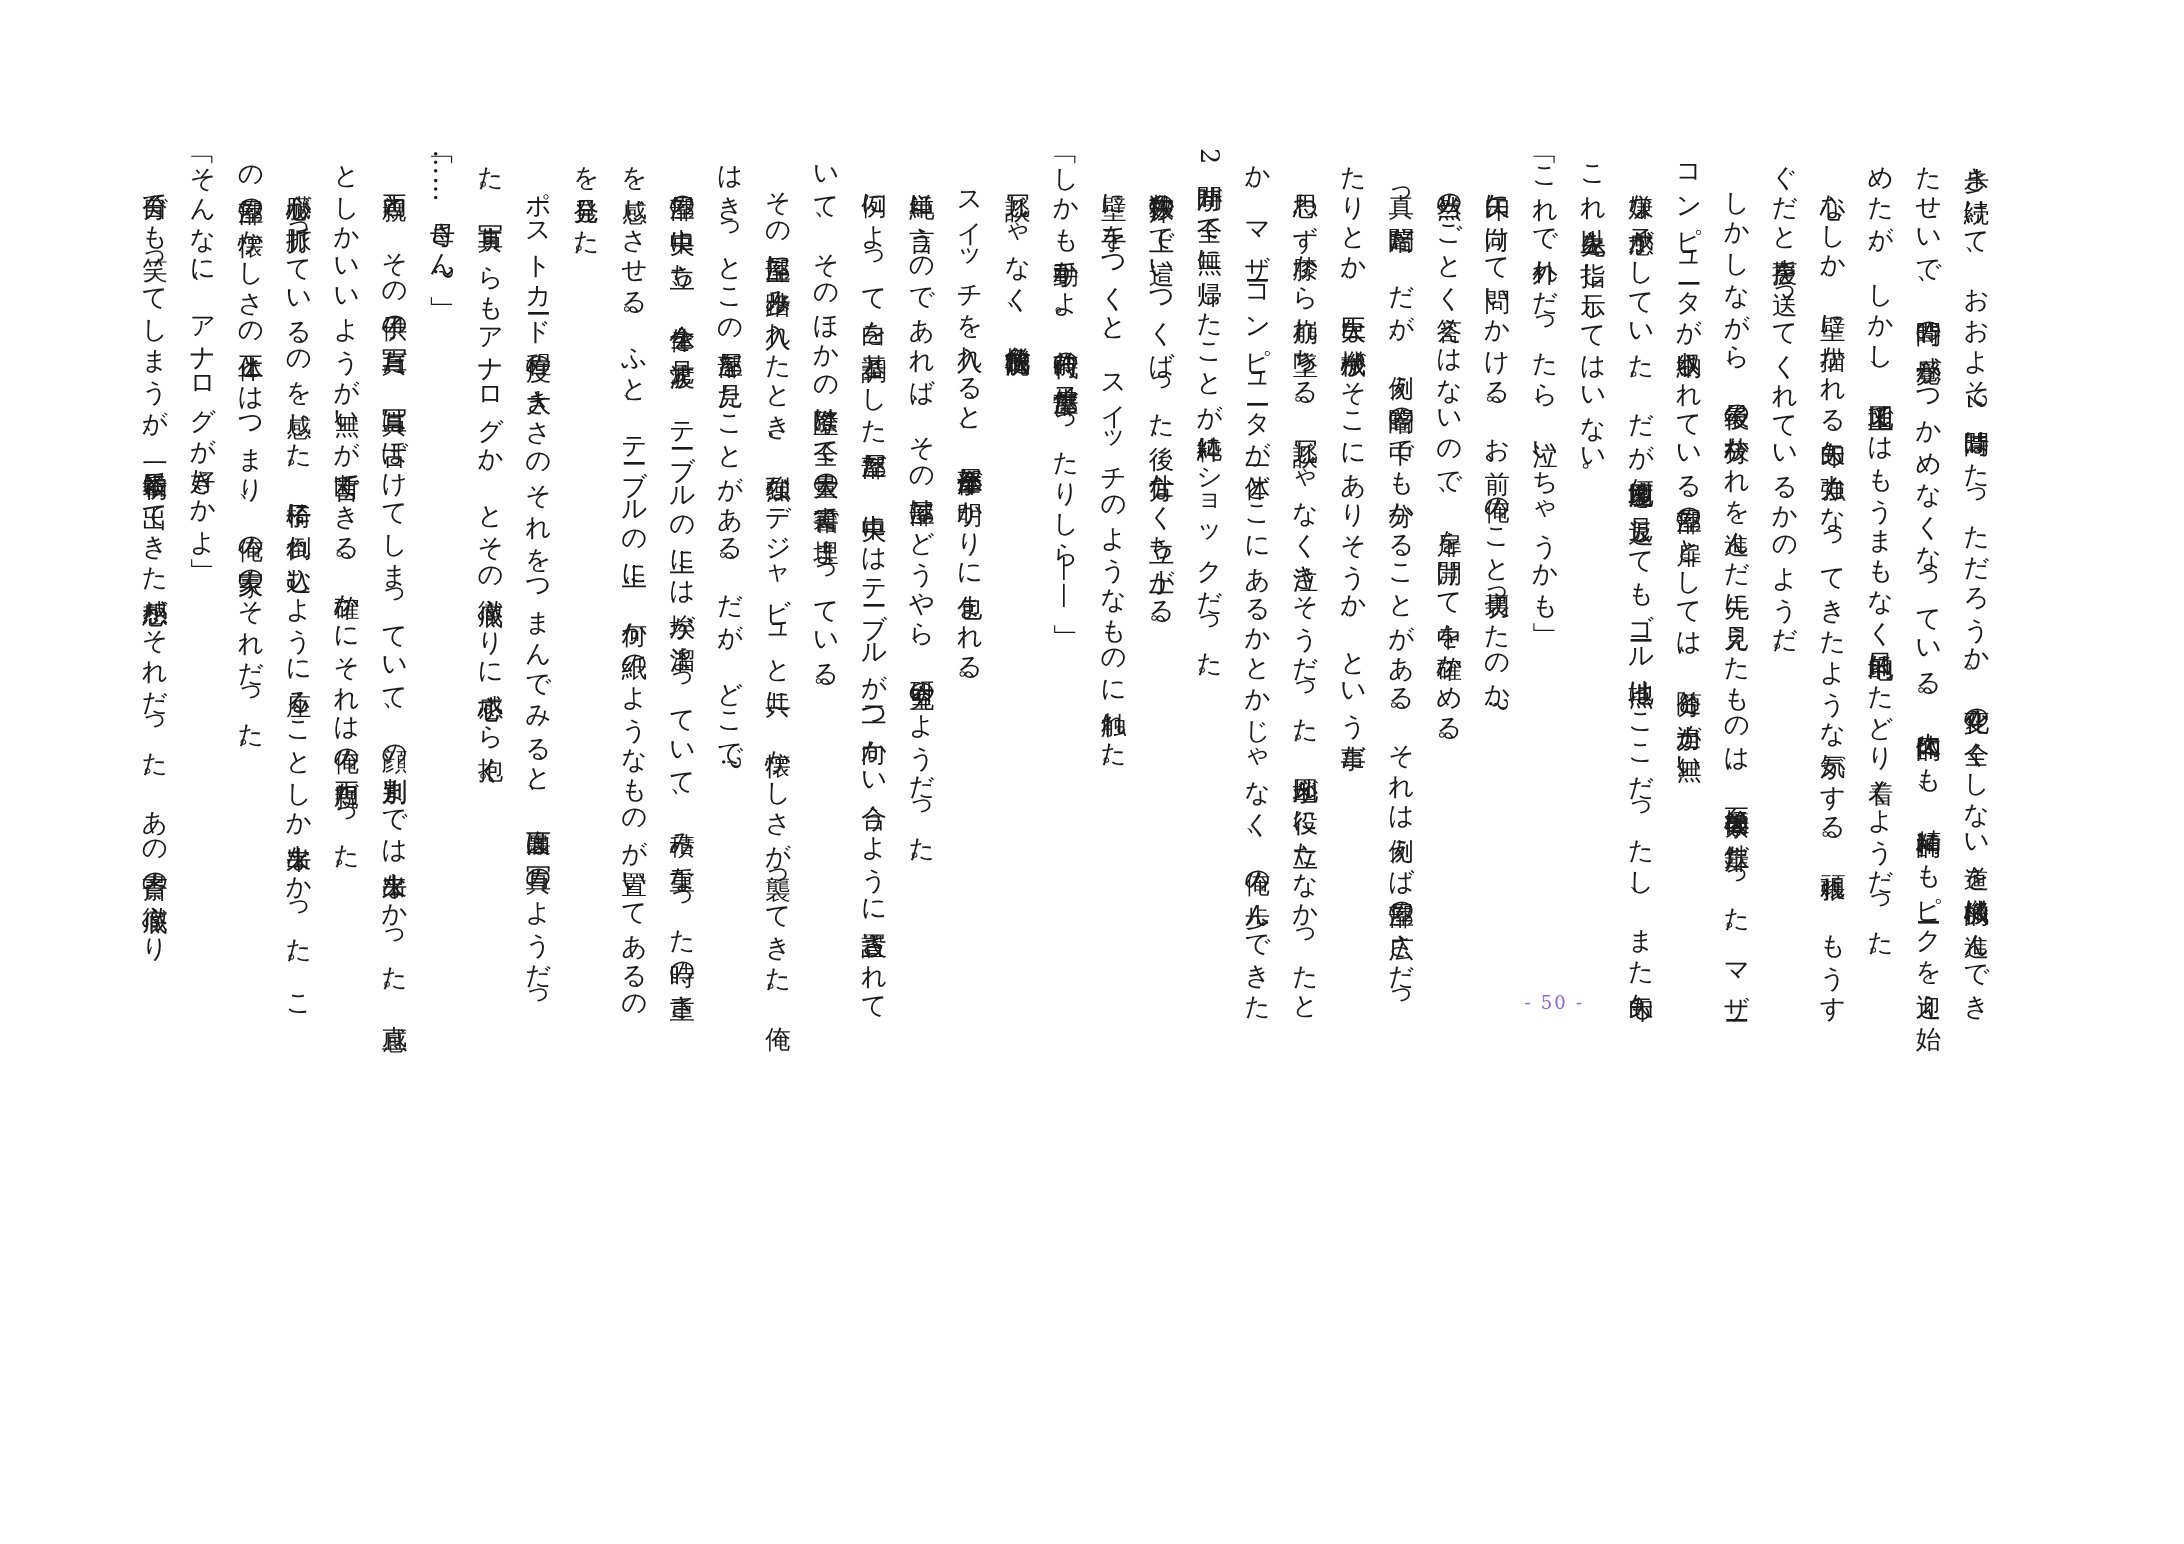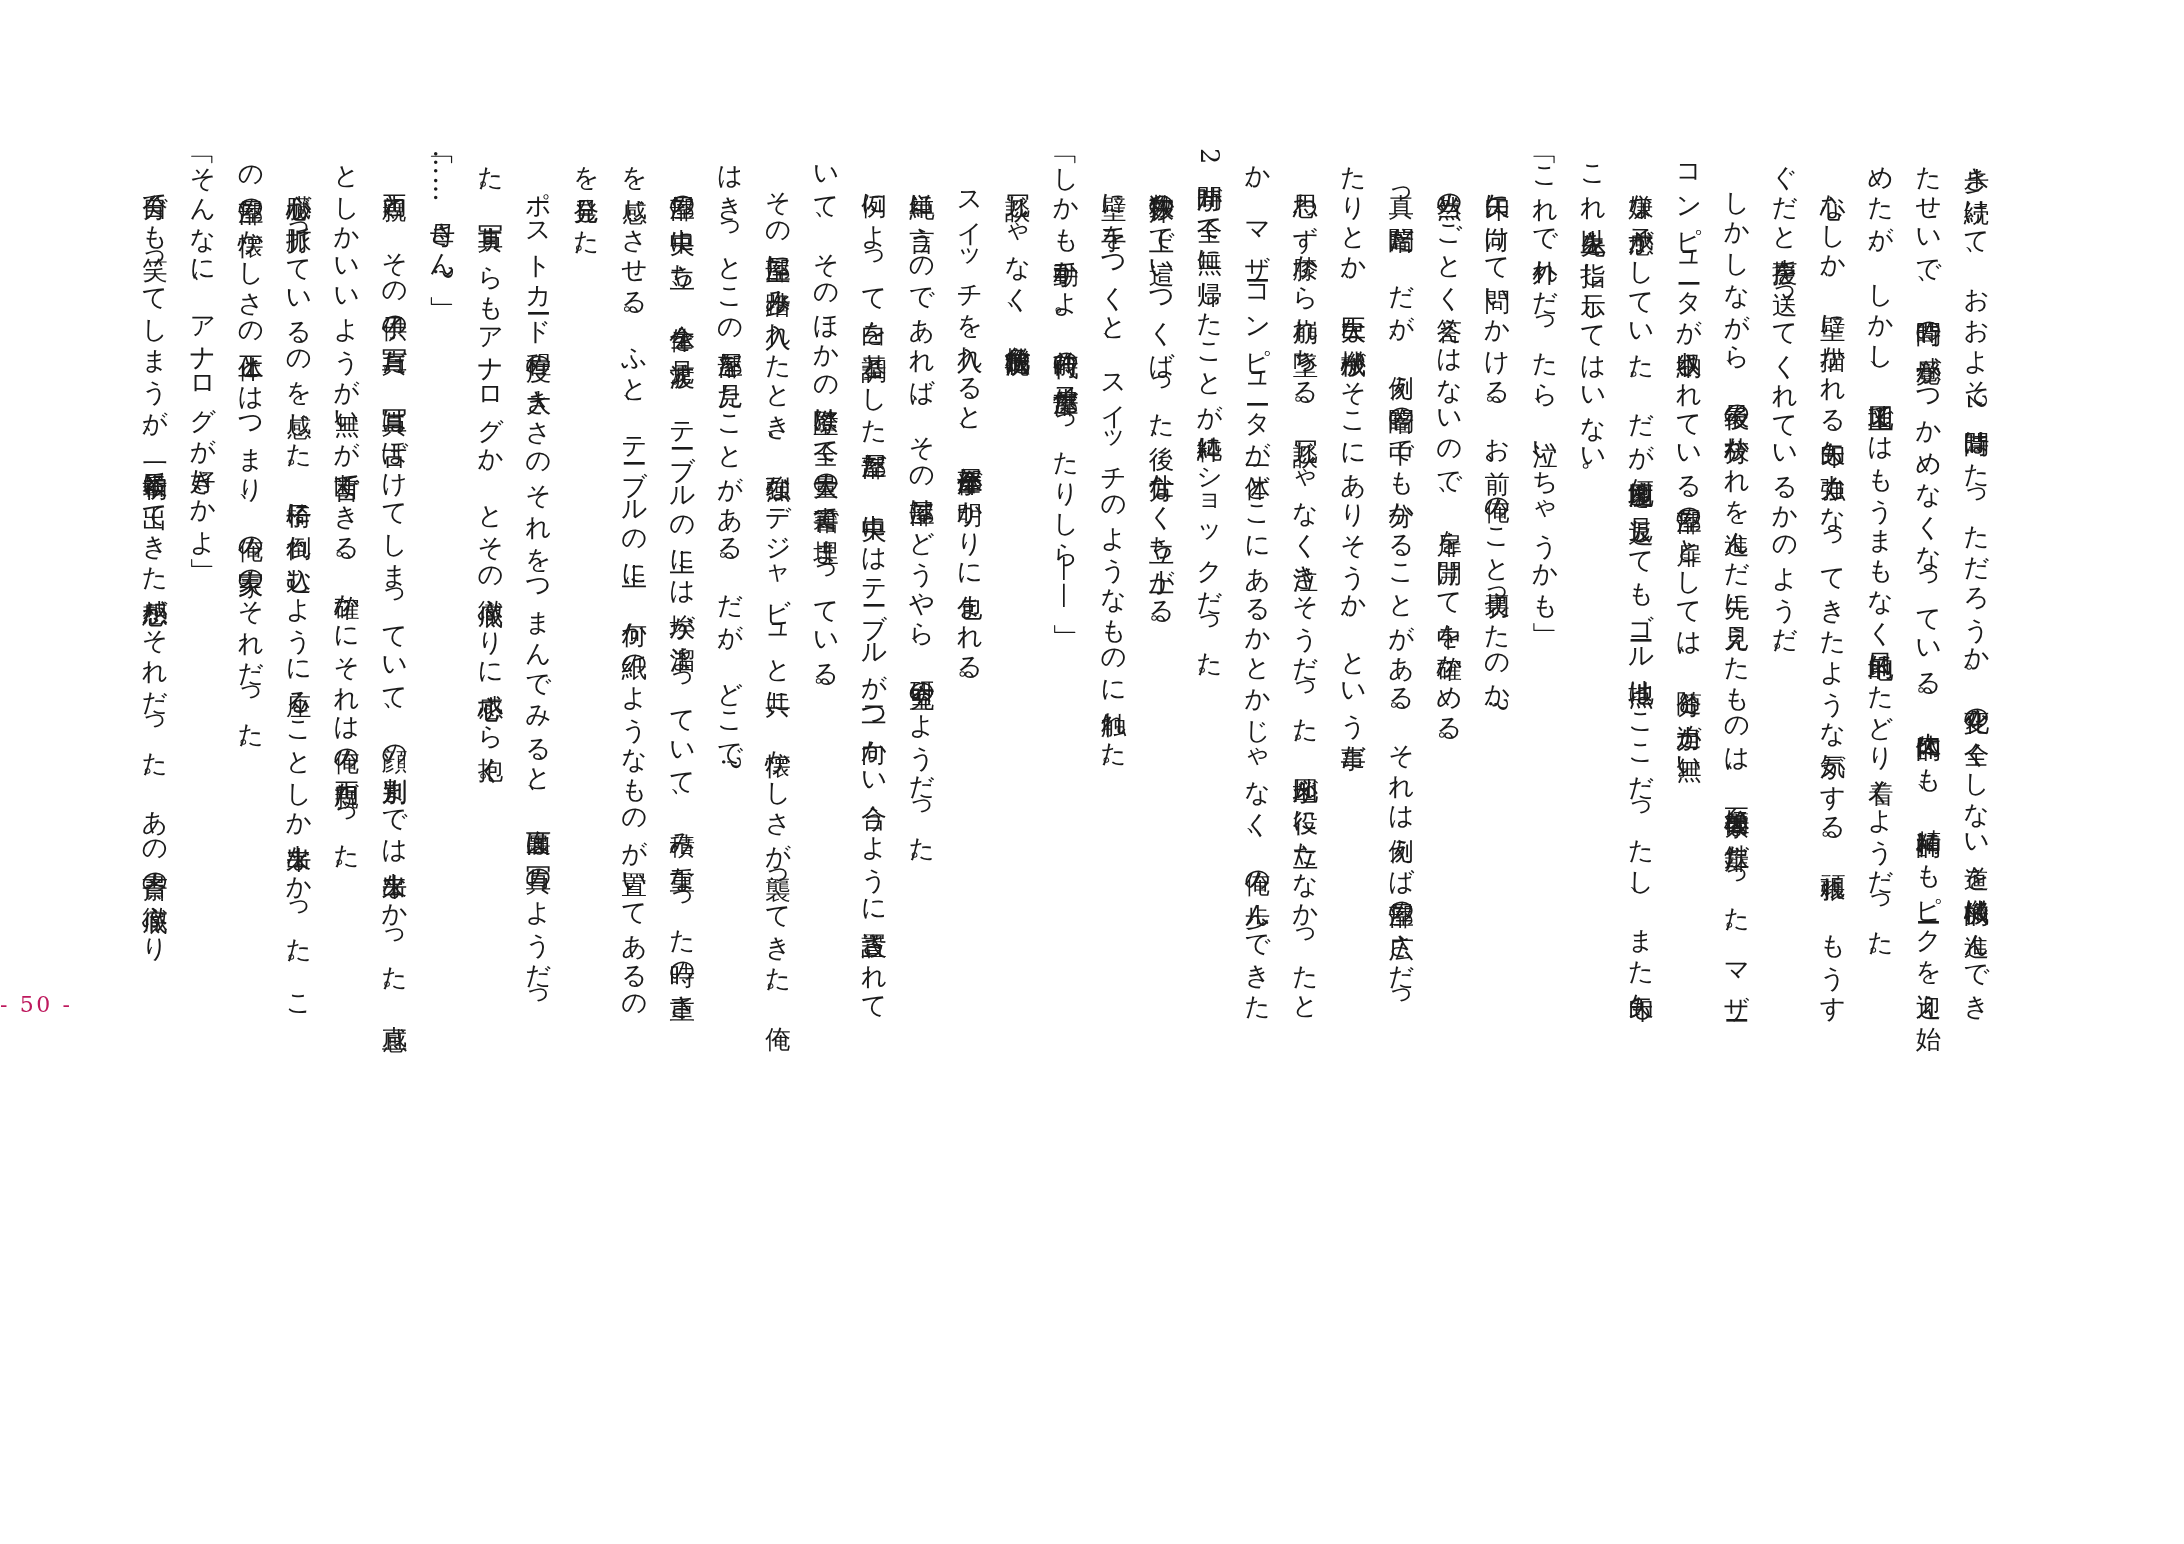--- a/index.html
+++ b/index.html
@@ -52,24 +52,24 @@
   #text-block p.noindent {
     text-indent: 0;
   }
 
   
   #folio {
     position: absolute;
     top: 992px;
     left: 0;
     width: 1584px;
-    text-align: left;
-    font-size: 22px;
+    text-align: right;
+    font-size: 18px;
     letter-spacing: 0.12em;
-    color: #be185d;
+    color: #8b5cf6;
     font-family: "DejaVu Serif", "Liberation Serif", serif;
   }
 </style>
 </head>
 <body>
 
 <div id="page">
 
   <div id="text-block">
     <p class="noindent">歩き続けて、おおよそ2時間はたっただろうか。変化の全くしない道を機械的に進んできたせいで、時間の感覚がつかめなくなっている。肉体的にも、精神的にもピークを迎え始めたが、しかし、地図上ではもうまもなく目的地にたどり着くようだった。</p>

